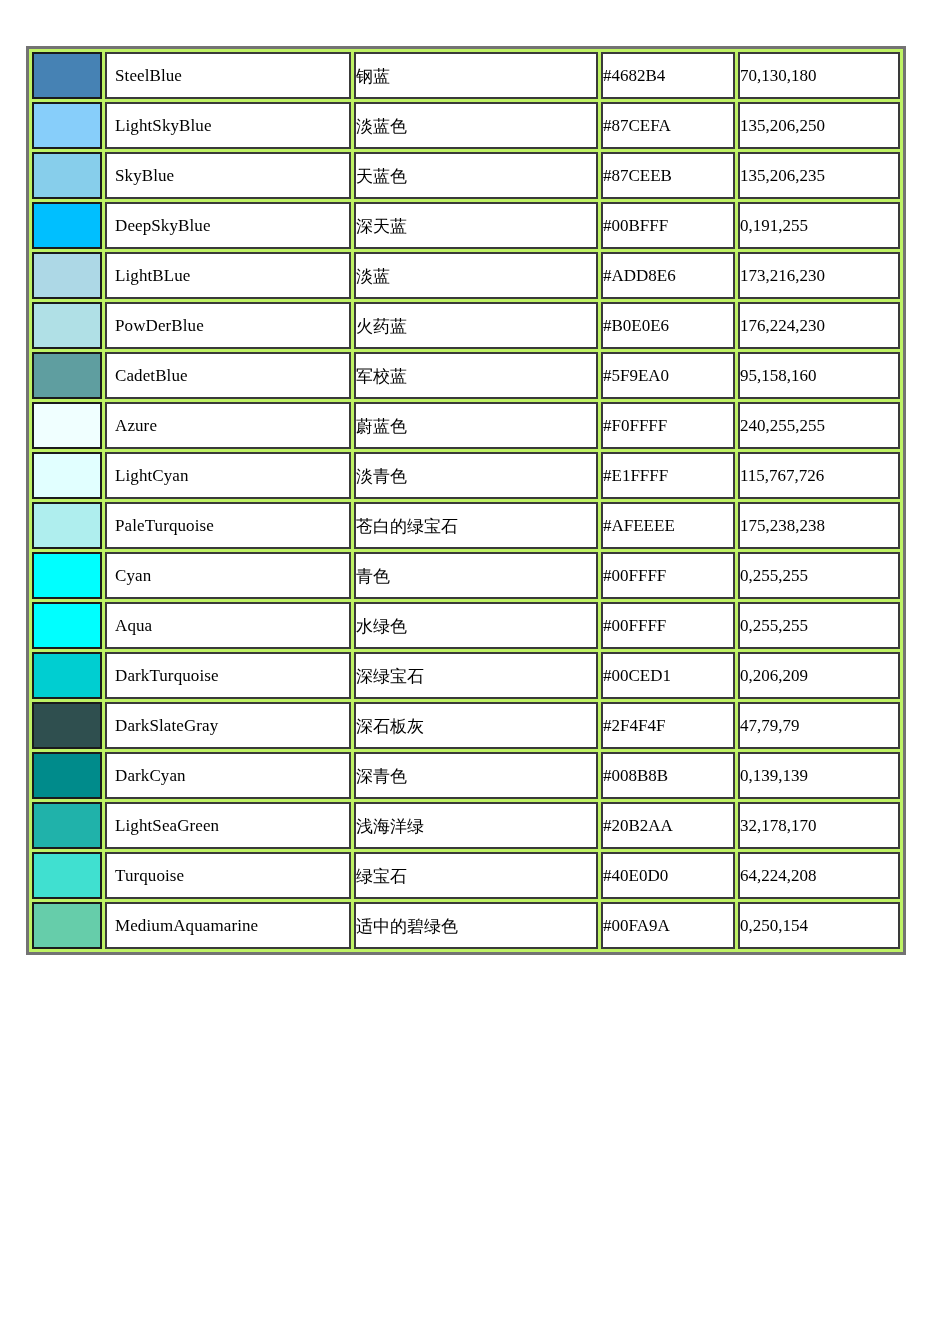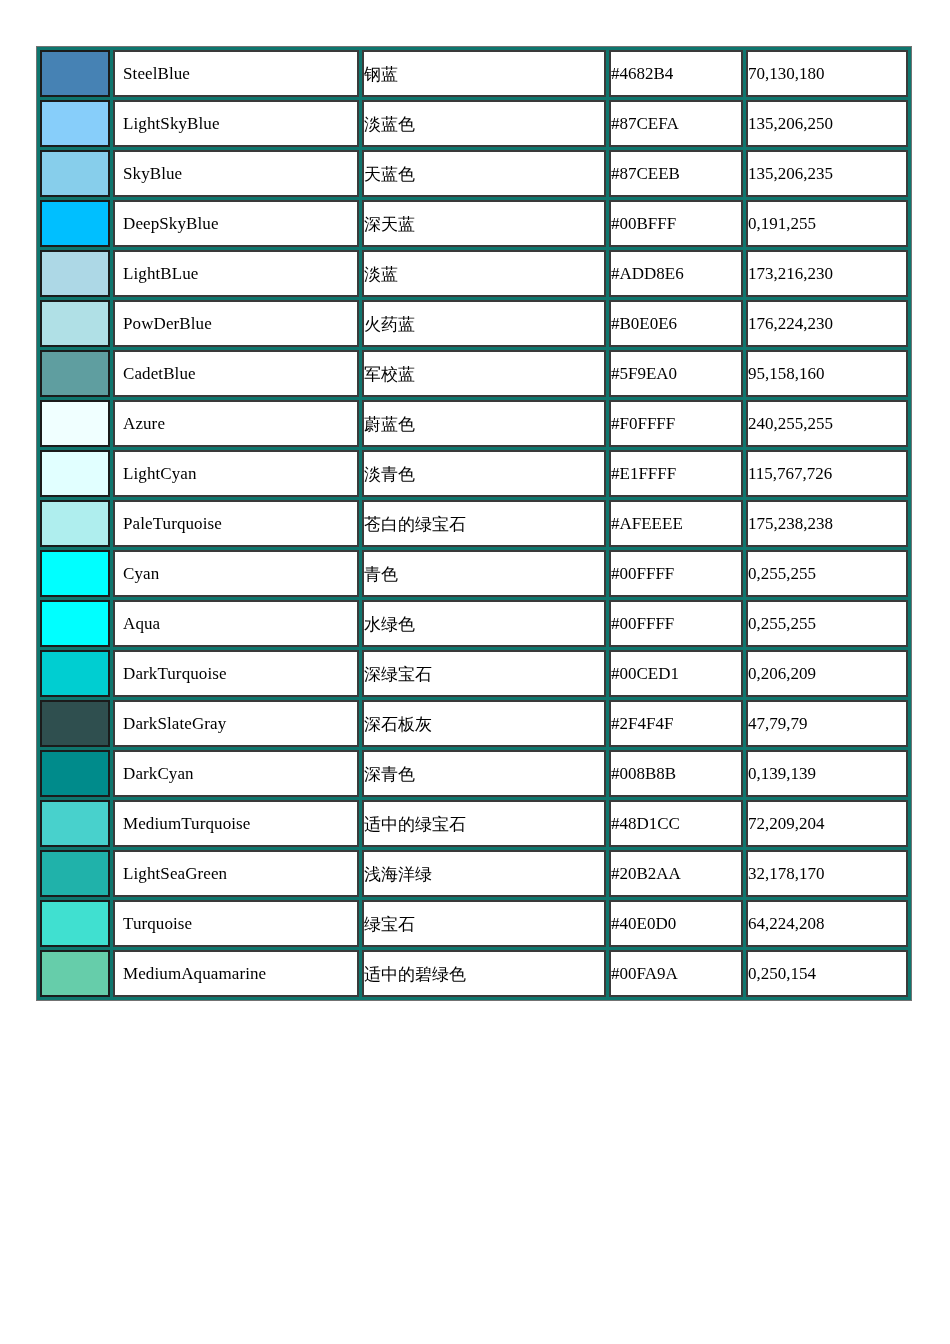--- a/index.html
+++ b/index.html
@@ -14,27 +14,27 @@
     -webkit-font-smoothing: antialiased;
   }
   .page {
     position: relative;
     width: 950px;
     height: 1344px;
     box-sizing: border-box;
   }
   .color-table {
     position: absolute;
-    left: 36px;
+    left: 26px;
     top: 46px;
     width: 862px;
     border-collapse: separate;
     border-spacing: 3px;
-    border: 1px solid #737373;
-    background: #0f766e;
+    border: 3px solid #737373;
+    background: #bef264;
     table-layout: fixed;
   }
   .color-table td {
     border: 2px solid #3a3a3a;
     background: #ffffff;
     padding: 0;
     vertical-align: middle;
     height: 47px;
     box-sizing: border-box;
   }
@@ -223,29 +223,20 @@
           <td class="swatch-cell">
             <span class="swatch" style="background: rgb(0, 139, 139);"></span>
           </td>
           <td class="text-cell">DarkCyan</td>
           <td class="cn-cell">深青色</td>
           <td class="hex-cell">#008B8B</td>
           <td class="rgb-cell">0,139,139</td>
         </tr>
         <tr>
           <td class="swatch-cell">
-            <span class="swatch" style="background: rgb(72, 209, 204);"></span>
-          </td>
-          <td class="text-cell">MediumTurquoise</td>
-          <td class="cn-cell">适中的绿宝石</td>
-          <td class="hex-cell">#48D1CC</td>
-          <td class="rgb-cell">72,209,204</td>
-        </tr>
-        <tr>
-          <td class="swatch-cell">
             <span class="swatch" style="background: rgb(32, 178, 170);"></span>
           </td>
           <td class="text-cell">LightSeaGreen</td>
           <td class="cn-cell">浅海洋绿</td>
           <td class="hex-cell">#20B2AA</td>
           <td class="rgb-cell">32,178,170</td>
         </tr>
         <tr>
           <td class="swatch-cell">
             <span class="swatch" style="background: rgb(64, 224, 208);"></span>

